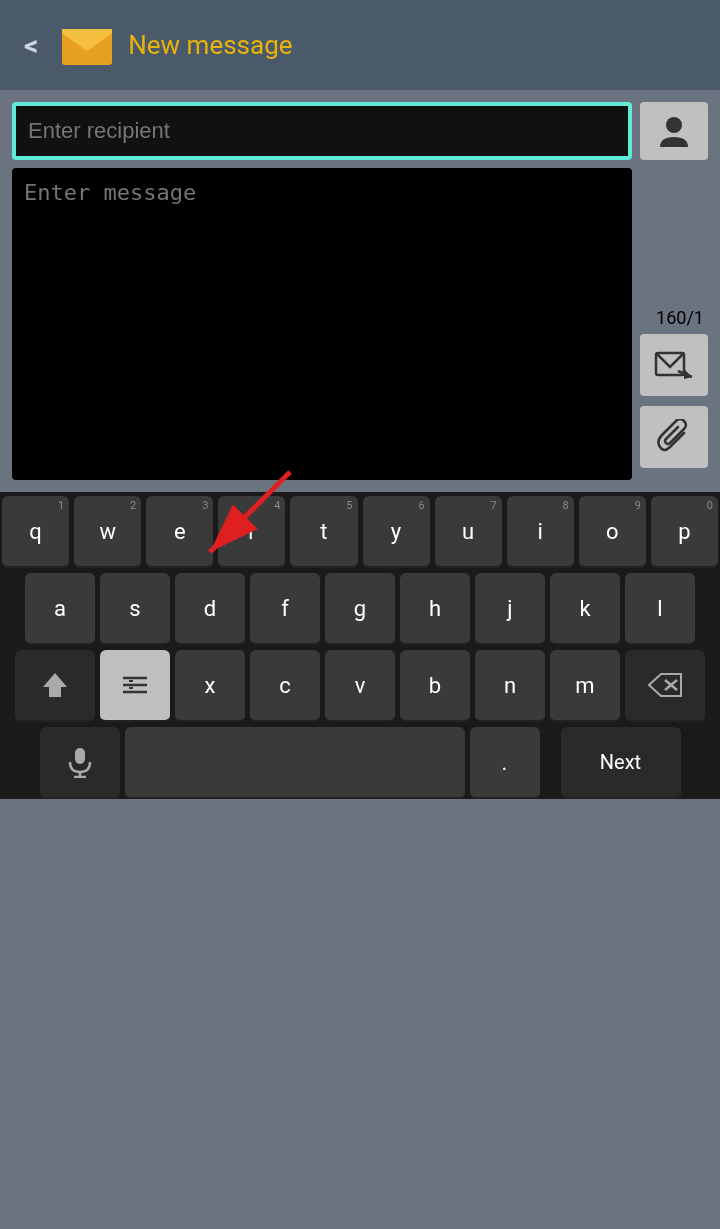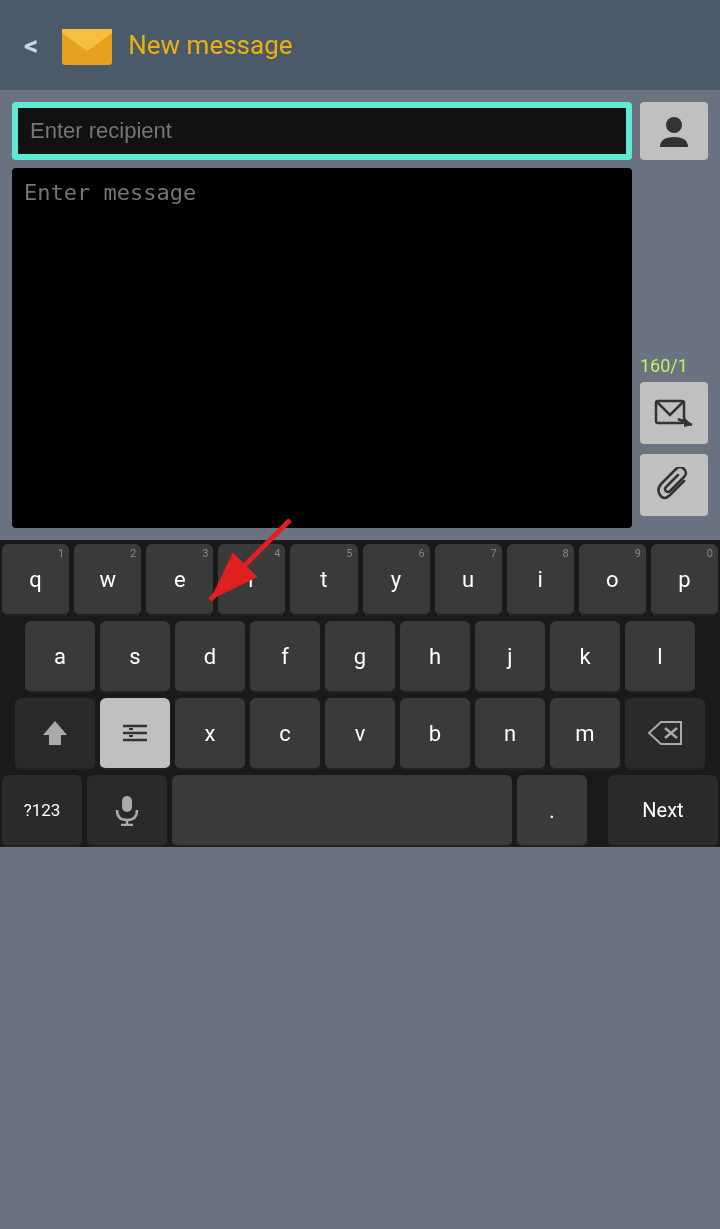--- a/index.html
+++ b/index.html
@@ -48,21 +48,21 @@
 
     .recipient-row {
       display: flex;
       gap: 8px;
       align-items: center;
     }
 
     .recipient-input {
       flex: 1;
       background: #111;
-      border: 6px solid #5eead4;
+      border: 4px solid #5eead4;
       border-radius: 4px;
       padding: 14px 12px;
       color: #888;
       font-size: 22px;
       outline: none;
       height: 58px;
     }
 
     .contacts-button {
       background: #c0c0c0;
@@ -70,22 +70,23 @@
       border-radius: 4px;
       width: 68px;
       height: 58px;
       display: flex;
       align-items: center;
       justify-content: center;
       cursor: pointer;
     }
 
     .char-count {
-      color: #bef264;
+      color: #000000;
       font-size: 18px;
+      text-align: right;
       margin-right: 4px;
     }
 
     .action-button {
       background: #c0c0c0;
       border: none;
       border-radius: 4px;
       width: 68px;
       height: 62px;
       display: flex;
@@ -192,21 +193,21 @@
     .message-row {
       display: flex;
       gap: 8px;
       position: relative;
     }
 
     .message-textarea {
       flex: 1;
       background: #000;
       border-radius: 4px;
-      height: 360px;
+      height: 312px;
       padding: 12px;
       color: #666;
       font-size: 22px;
       border: none;
       outline: none;
       resize: none;
     }
 
     .message-side {
       display: flex;
@@ -329,21 +330,20 @@
     <div class="key backspace">
       <svg width="36" height="26" viewBox="0 0 36 26">
         <path d="M14 2 L2 13 L14 24 L34 24 L34 2 Z" fill="none" stroke="#aaa" stroke-width="2"></path>
         <line x1="18" y1="8" x2="30" y2="18" stroke="#aaa" stroke-width="2.5"></line>
         <line x1="30" y1="8" x2="18" y2="18" stroke="#aaa" stroke-width="2.5"></line>
       </svg>
     </div>
   </div>
 
   <div class="keyboard-row" style="margin-bottom:8px;">
-    <div class="key numbers" style="font-size:17px;">?123</div>
 
     <div class="key mic">
       <svg width="28" height="32" viewBox="0 0 28 32">
         <rect x="9" y="2" width="10" height="16" rx="5" fill="#aaa"></rect>
         <path d="M4 16 Q4 26 14 26 Q24 26 24 16" fill="none" stroke="#aaa" stroke-width="2.5"></path>
         <line x1="14" y1="26" x2="14" y2="31" stroke="#aaa" stroke-width="2.5"></line>
         <line x1="8" y1="31" x2="20" y2="31" stroke="#aaa" stroke-width="2.5"></line>
       </svg>
     </div>
     <div class="key space"></div>

